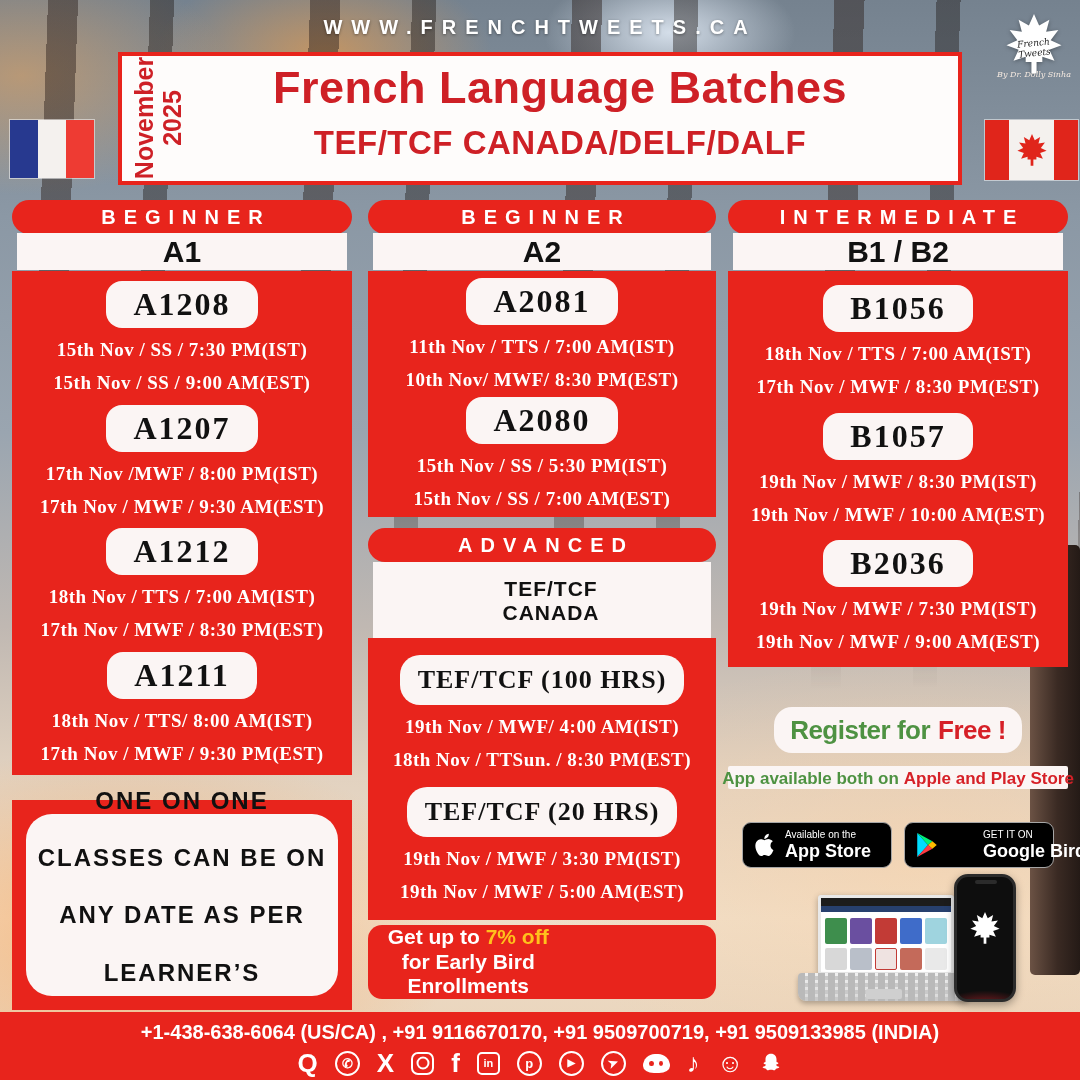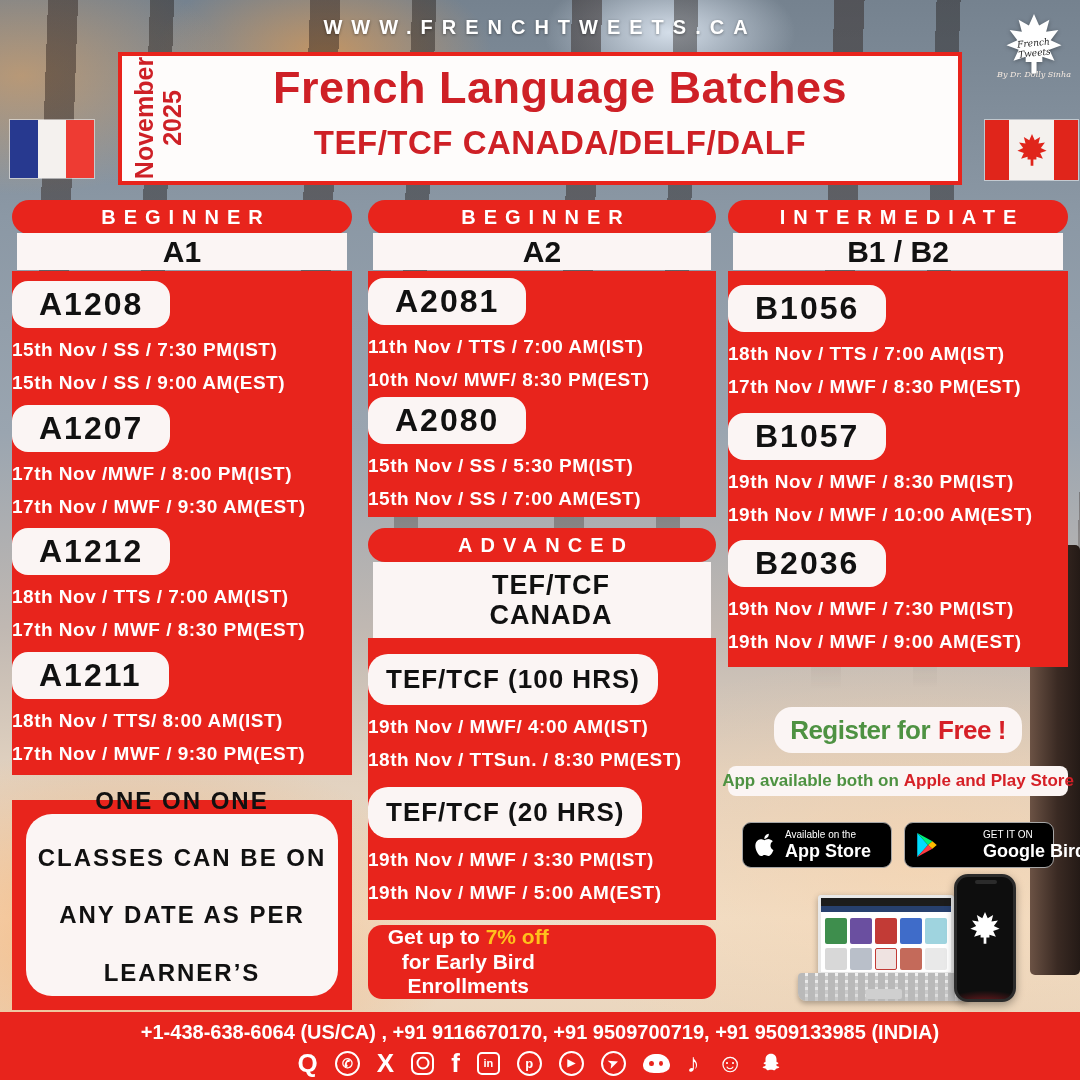--- a/index.html
+++ b/index.html
@@ -66,55 +66,55 @@
   #col3 { left:728px; width:340px; height:812px; }
 
   .level-pill { position:absolute; left:0; top:0; width:100%; height:34px; border-radius:17px;
     background:var(--red); color:#fff; font-weight:bold; font-size:20px; letter-spacing:8px;
     display:flex; align-items:center; justify-content:center; text-indent:8px; }
   .sub-strip { position:absolute; left:5px; top:33px; width:calc(100% - 10px); height:37px;
     background:var(--paper); color:#111; font-weight:bold; font-size:30px;
     display:flex; align-items:center; justify-content:center; }
   .panel { position:absolute; left:0; width:100%; background:var(--red);
     display:flex; flex-direction:column; justify-content:space-evenly; align-items:center; }
-  .batch { width:100%; }
+  .batch { text-align:center; width:100%;font-family:Liberation Serif, serif; }
   .code-pill { display:inline-block; background:var(--paper); color:#111; font-weight:bold;
     font-size:32px; padding:5px 27px; border-radius:16px; letter-spacing:2px; }
   .code-pill.wide { font-size:26px; letter-spacing:1px; padding:10px 18px; border-radius:20px; }
   .sched { color:#fff; font-weight:bold; font-size:19px; letter-spacing:.5px; white-space:nowrap; margin-top:11px; }
 
   
   #note-box { position:absolute; left:0; top:600px; width:340px; height:210px; background:var(--red); padding:14px; }
   #note-inner { width:100%; height:100%; background:var(--paper); border-radius:26px;
     display:flex; flex-direction:column; align-items:center; justify-content:center; }
   #note-inner div { color:#111; font-weight:bold; font-size:24px; letter-spacing:2px; line-height:1.55;margin-top:20px; }
 
   
   #adv-pill { top:328px; }
   #tef-title { position:absolute; left:5px; top:362px; width:338px; height:77px; background:var(--paper);
     display:flex; flex-direction:column; align-items:center; justify-content:center; }
-  #tef-title div { color:#111; font-weight:bold; font-size:27px; line-height:1.1; letter-spacing:1px;margin-left:18px; }
+  #tef-title div { color:#111; font-weight:bold; font-size:21px; line-height:1.1; letter-spacing:1px;margin-left:18px; }
 
   
   #offer-box { position:absolute; left:0; top:725px; width:348px; height:74px; background:var(--red);
     border-radius:14px; display:flex; align-items:center; padding:6px 10px; }
   #offer-left { width:55%; text-align:center; color:#fff; font-weight:bold; font-size:21px; line-height:1.17; }
   #offer-left .hl { color:var(--yellow); }
   #offer-right { width:45%; }
   #offer-right div { text-align:right; color:#fff; font-weight:bold; font-size:12.5px; line-height:1.28; }
   #offer-right div::before { content:"•  "; }
 
   
   #register-box { position:absolute; left:46px; top:507px; width:248px; height:46px; background:var(--paper);
     border-radius:18px; display:flex; align-items:center; justify-content:center; white-space:nowrap;
     font-weight:bold; font-size:26px; letter-spacing:-.5px; }
   #register-box .g { color:var(--green); margin-right:8px; }
   #register-box .r { color:#D62027; }
-  #app-note { position:absolute; left:0; top:566px; width:340px; height:30px; background:var(--paper);
-    border-radius:8px; display:flex; align-items:center; justify-content:center; white-space:nowrap;
+  #app-note { position:absolute; left:0; top:566px; width:340px; height:23px; background:var(--paper);
+    border-radius:2px; display:flex; align-items:flex-end; justify-content:center; white-space:nowrap;
     font-weight:bold; font-size:17px; }
   #app-note .g { color:var(--green); margin-right:5px; }
   #app-note .r { color:#D62027; }
 
   .store-badge { position:absolute; top:622px; width:150px; height:46px; background:#000; border-radius:9px;
     border:1.5px solid #a6a6a6; display:flex; align-items:center; padding:0 9px; color:#fff; }
   #badge-apple { left:14px; } #badge-google { left:176px;gap:36px; }
   .store-badge svg { width:26px; height:26px; margin-right:7px; flex:none; }
   .badge-top { font-size:10px; line-height:1.25; }
   .badge-bottom { font-size:18px; font-weight:bold; line-height:1.05; white-space:nowrap; }

